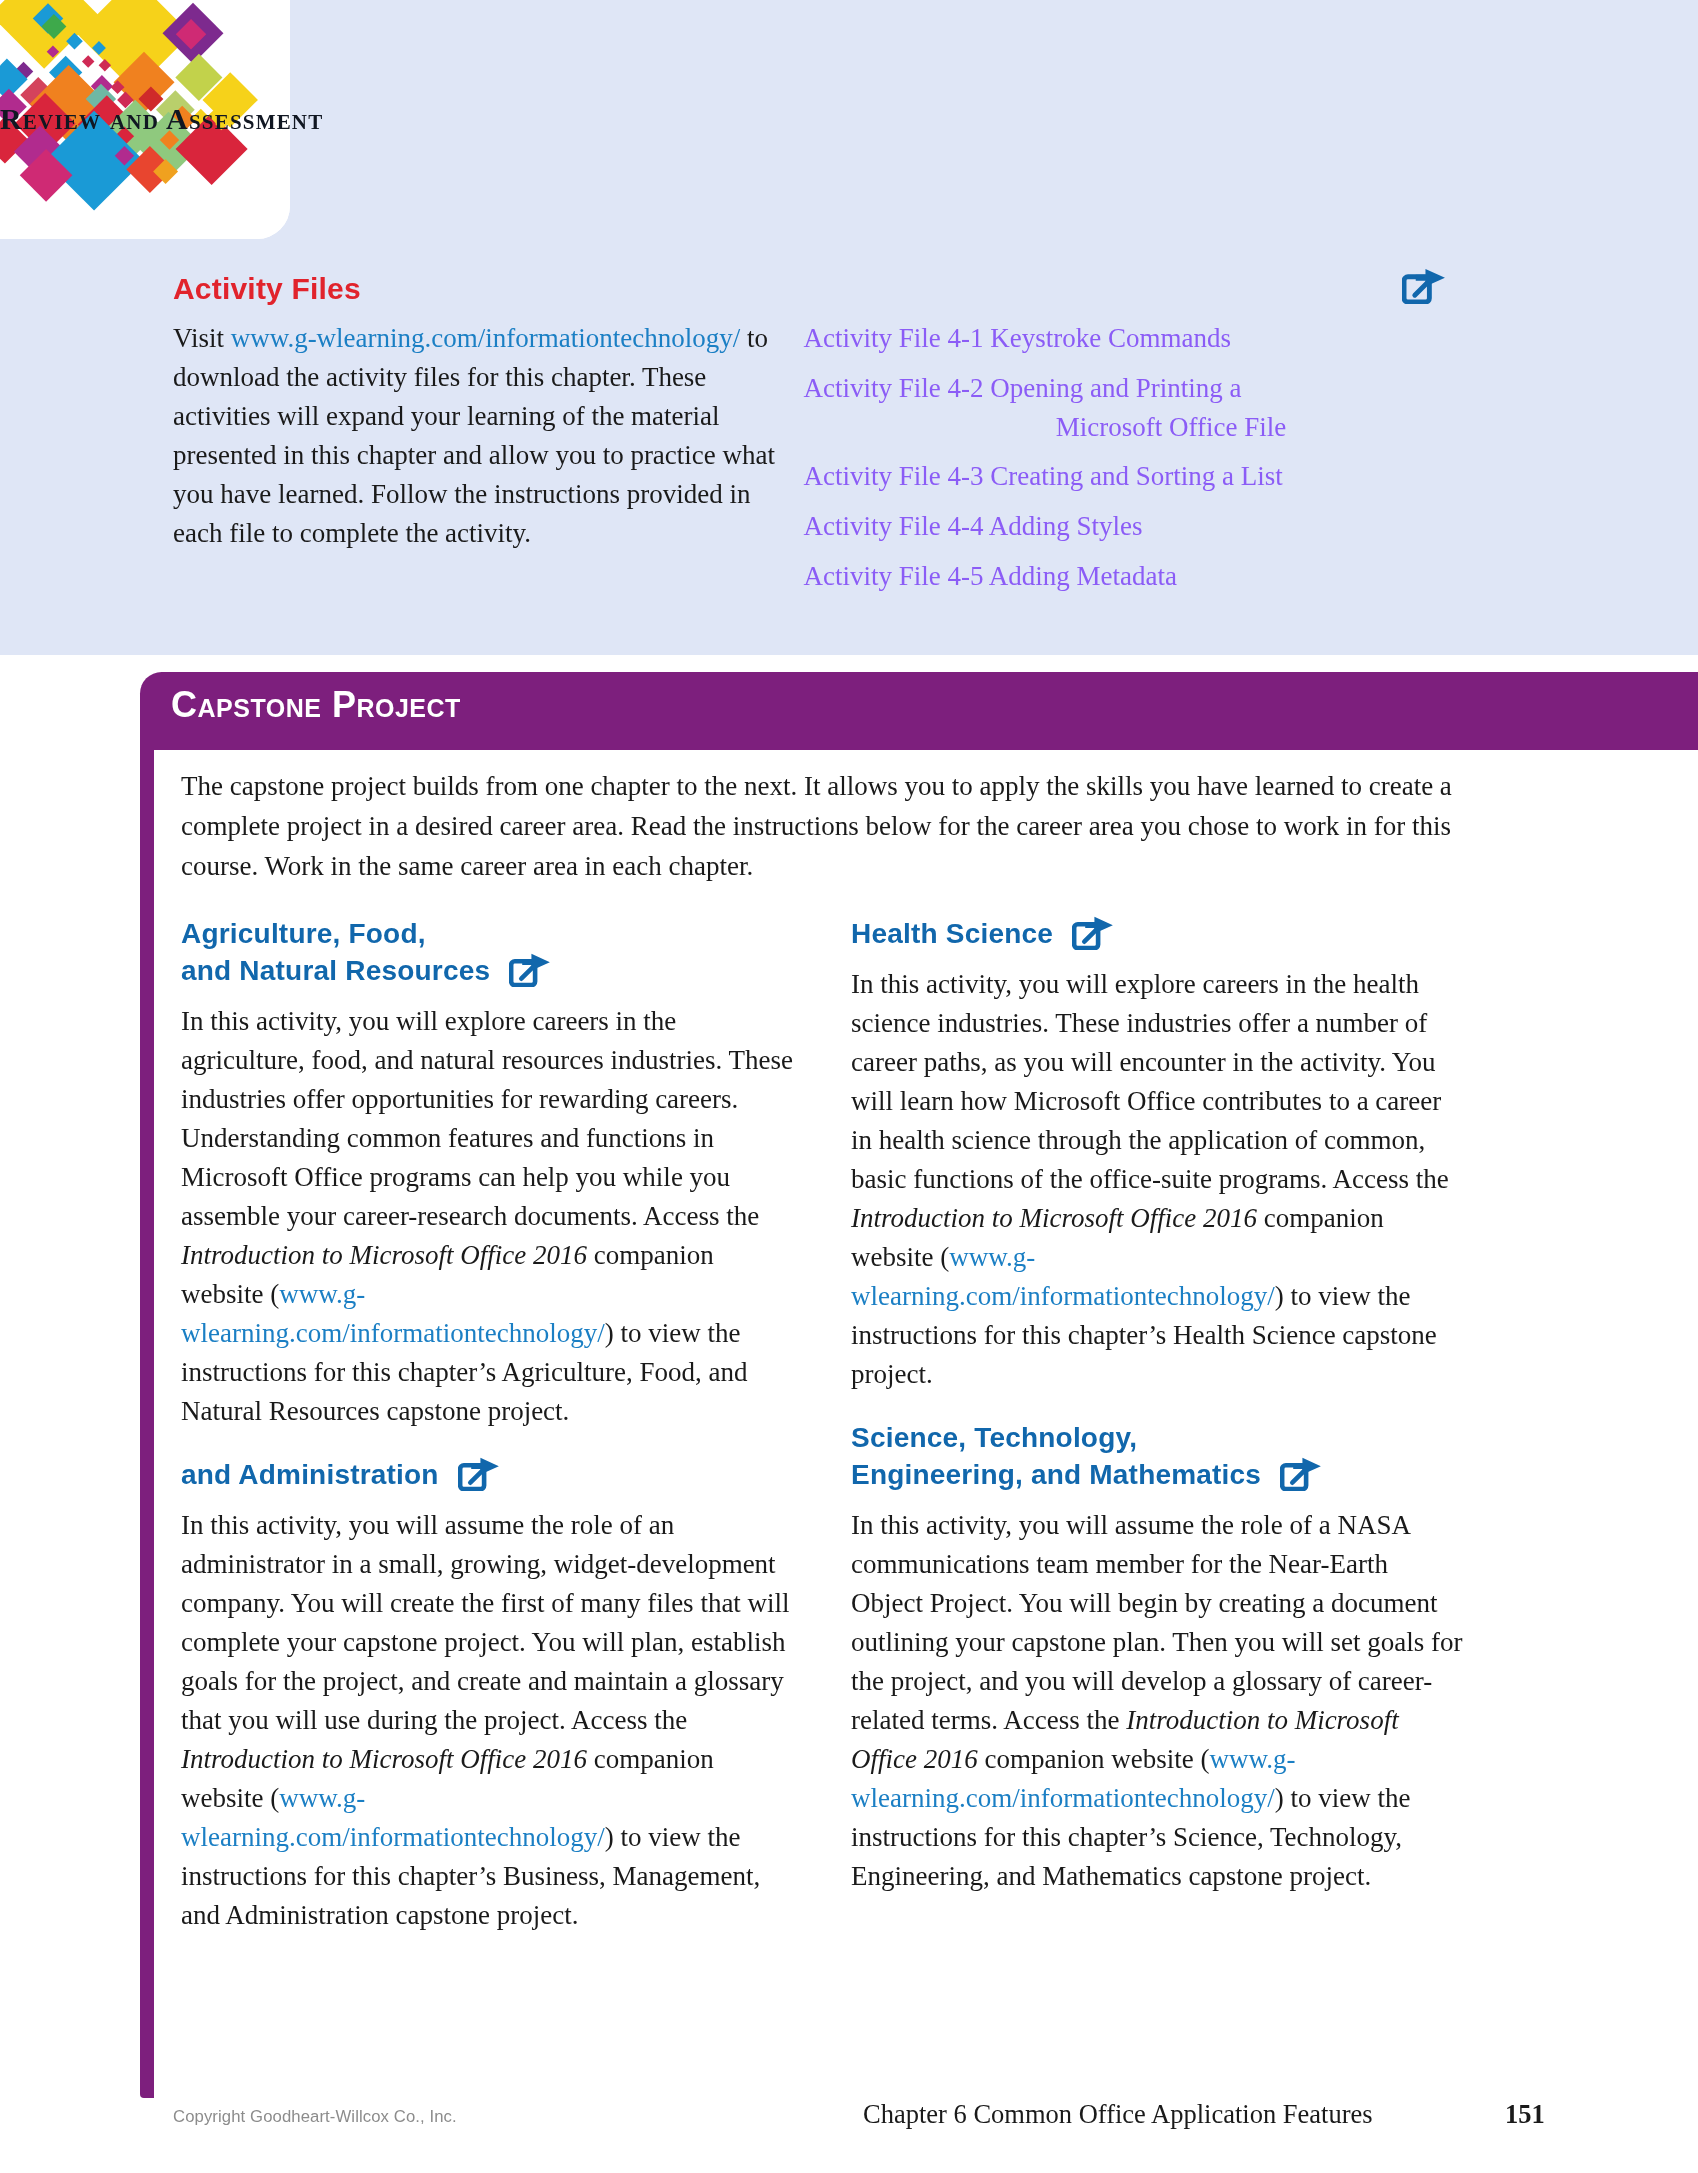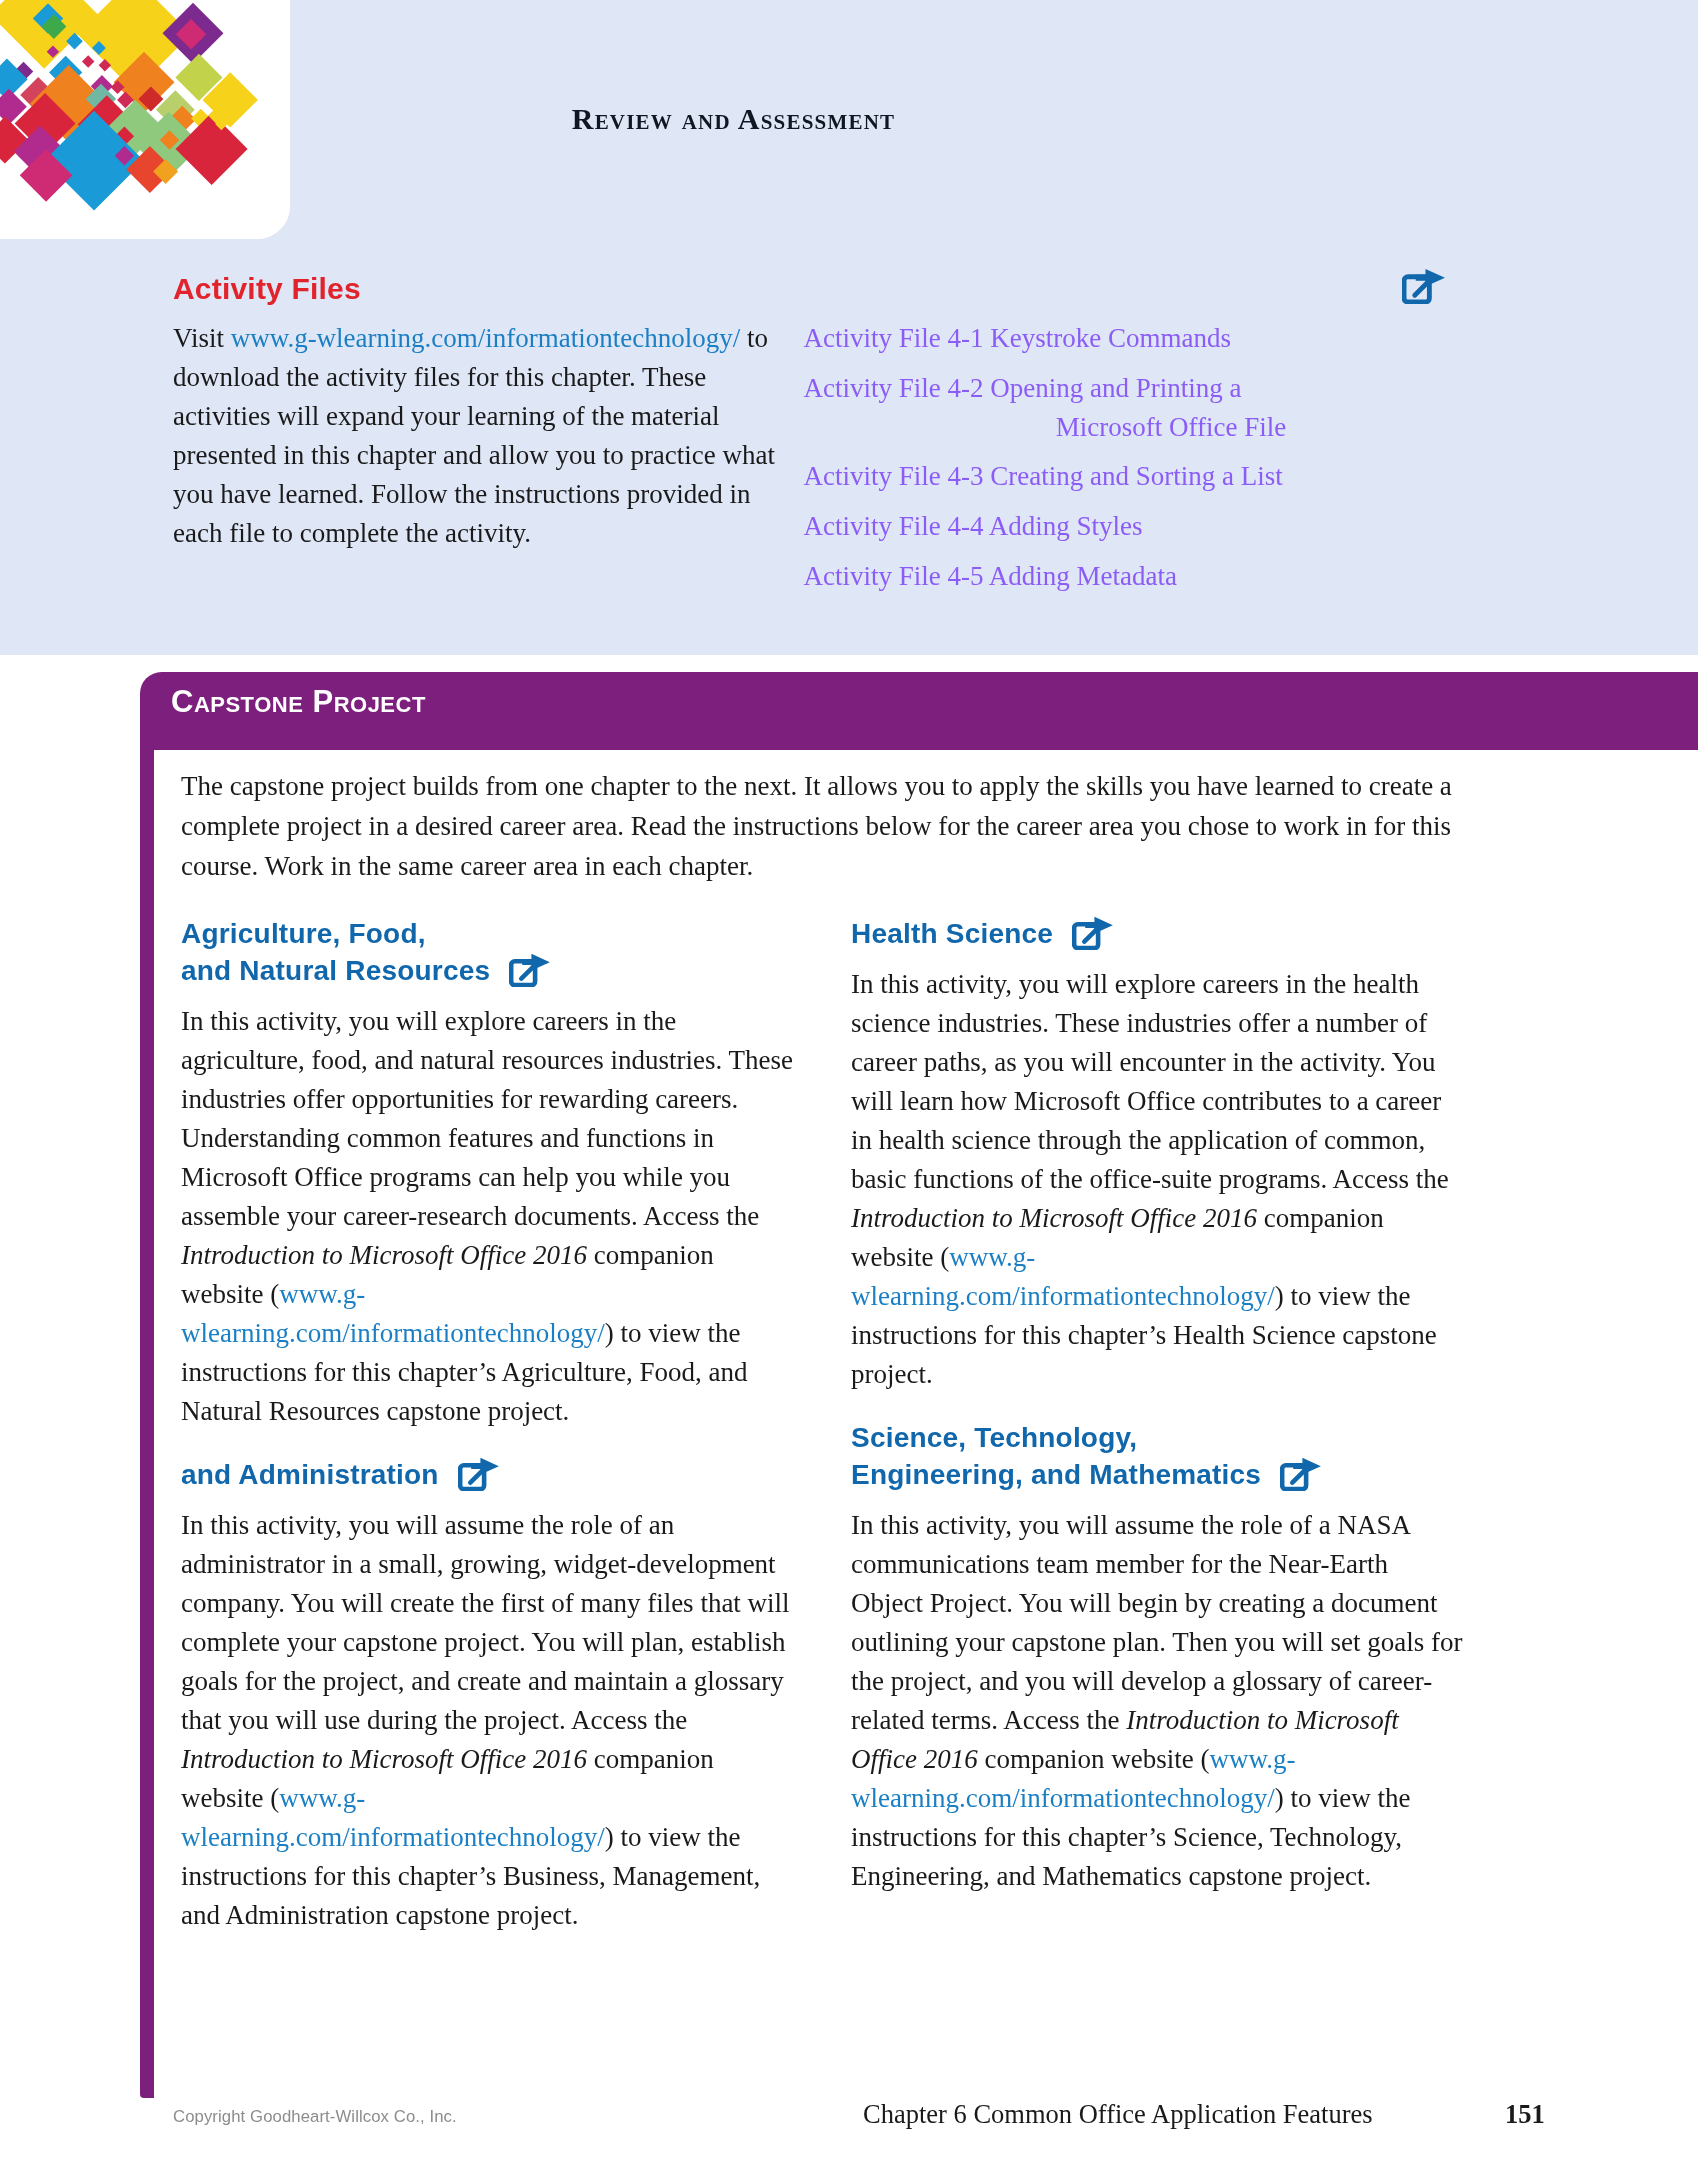--- a/index.html
+++ b/index.html
@@ -15,24 +15,24 @@
     background:#dfe6f6;
   }
   
   #deco{
     position:absolute;left:0;top:0;width:290px;height:239px;
     background:#ffffff;border-bottom-right-radius:33px;overflow:hidden;
   }
   #deco svg{display:block;}
   
   #running-head{
-    position:absolute;left:0;top:102px;width:1443px;text-align:center;
+    position:absolute;left:0;top:102px;width:1443px;text-align:left;
     font-family:"Liberation Serif", serif;
     font-size:30px;letter-spacing:1.2px;color:#111722;
-    font-variant:small-caps;font-weight:600;padding-left:12px;
+    font-variant:small-caps;font-weight:600;
   }
   
   #activity-files{position:absolute;left:173px;top:267px;width:1274px;}
   .hdr-red{
     display:flex;align-items:center;gap:13.7px;
     color:#e1232c;font-family:"Liberation Sans", sans-serif;
     font-weight:bold;font-size:30px;letter-spacing:0.2px;
     margin:0 0 7.8px 0;
     justify-content:space-between;
   }
@@ -52,21 +52,21 @@
   #capstone{
     position:absolute;left:140px;top:672px;width:1558px;height:1426px;
   }
   #capstone-bar{
     position:absolute;left:0;top:0;width:1558px;height:78px;
     background:#7d1f7d;border-top-left-radius:21.6px;
   }
   #capstone-title{
     position:absolute;left:31px;top:11.8px;
     color:#ffffff;font-family:"Liberation Sans", sans-serif;
-    font-weight:bold;font-size:31px;letter-spacing:0.5px;
+    font-weight:bold;font-size:36px;letter-spacing:0.5px;
     font-variant:small-caps;
   }
   #capstone-left-rail{
     position:absolute;left:0;top:78px;width:13.7px;height:1348px;
     background:#7d1f7d;border-bottom-left-radius:3.9px;
   }
   #capstone-body{
     position:absolute;left:41px;top:94px;width:1411px;
   }
   #capstone-intro{

